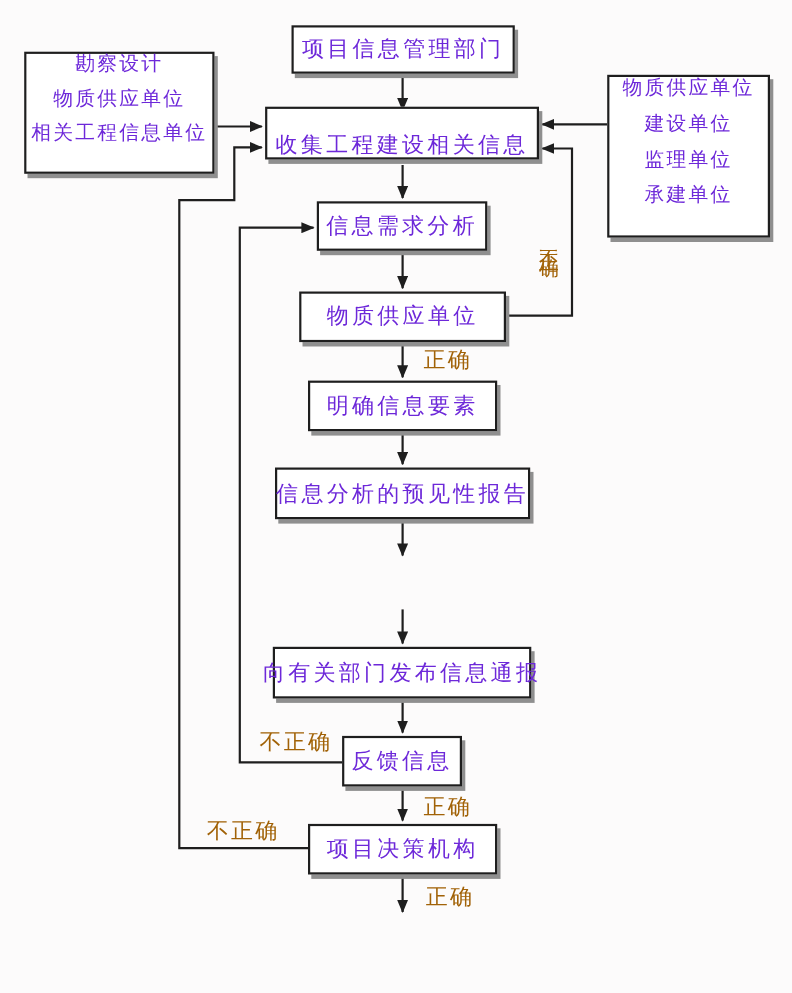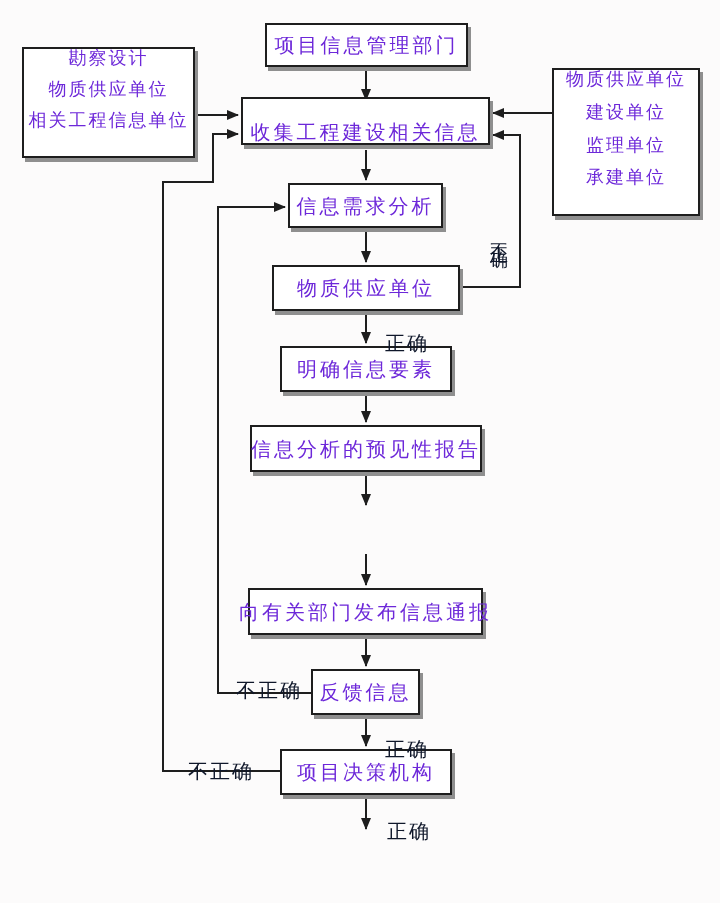--- a/index.html
+++ b/index.html
@@ -35,25 +35,24 @@
   }
   .node.multi{
     flex-direction:column;
     justify-content:flex-start;
     font-size:18px;
     letter-spacing:2px;
   }
   .node.multi .ln{display:block;}
   .edge-label{
     position:absolute;
-    color:#0f172a;
+    color:#a16207;
     font-size:20px;
     letter-spacing:2px;
     white-space:nowrap;
-    margin-top:16px;
   }
   .edge-label.vertical{
     writing-mode:vertical-rl;
     text-orientation:upright;
     font-size:18px;
     letter-spacing:4px;
   }
 </style>
 </head>
 <body>

